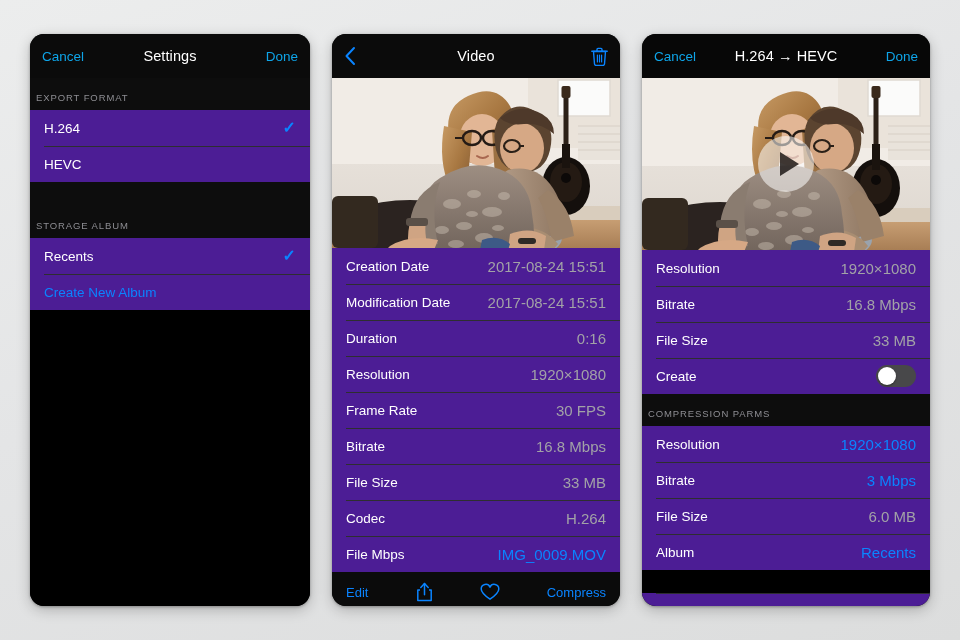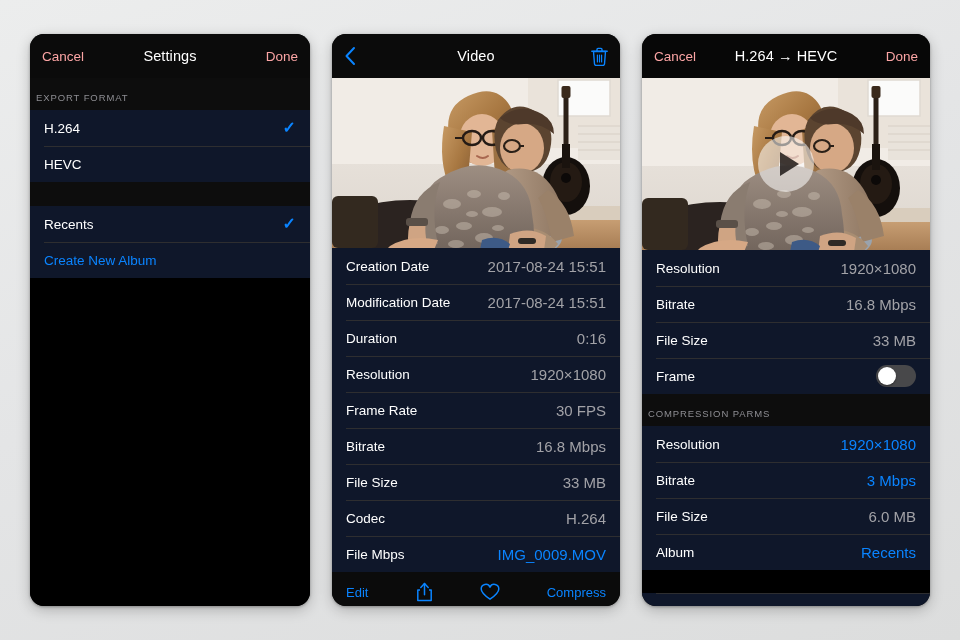--- a/index.html
+++ b/index.html
@@ -60,21 +60,21 @@
     left: 0; right: 0;
     text-align: center;
     font-size: 14.5px;
     font-weight: normal;
     color: #ffffff;
     letter-spacing: 0.1px;
     pointer-events: none;
   }
   .nav-btn {
     font-size: 13.5px;
-    color: #fca5a5;
+    color: #0ea5e9;
     z-index: 2;
     cursor: pointer;
     white-space: nowrap;
   }
   .nav-icon {
     z-index: 2;
     display: flex;
     align-items: center;
     cursor: pointer;
   }
@@ -85,21 +85,21 @@
     color: #8e8e93;
     font-size: 9.5px;
     letter-spacing: 0.9px;
     padding: 14px 14px 7px 6px;
     box-sizing: border-box;
   }
   .gap {
     background: #0d0d0d;
   }
   .row {
-    background: #0f172a;
+    background: #4c1d95;
     display: flex;
     align-items: center;
     justify-content: space-between;
     padding: 0 14px;
     box-sizing: border-box;
     height: 36px;
     position: relative;
     font-size: 13.5px;
     text-align: center;
   }
@@ -212,20 +212,21 @@
       <span class="label">H.264</span>
       <span class="check">✓</span>
     </div>
     <div class="row">
       <span class="label">HEVC</span>
     </div>
 
     <div class="gap" style="height:24px"></div>
 
 
+    <div class="section-header">STORAGE ALBUM</div>
 
     <div class="row">
       <span class="label">Recents</span>
       <span class="check">✓</span>
     </div>
     <div class="row">
       <span class="label blue">Create New Album</span>
     </div>
 
     <div class="filler"></div>
@@ -507,21 +508,21 @@
       </div>
       <div class="row">
         <span class="label">Bitrate</span>
         <span class="value">16.8 Mbps</span>
       </div>
       <div class="row">
         <span class="label">File Size</span>
         <span class="value">33 MB</span>
       </div>
       <div class="row">
-        <span class="label">Frame</span>
+        <span class="label">Create</span>
         <span class="toggle">
             <span class="knob"></span>
           </span>
       </div>
     </div>
 
     <div class="section-header">COMPRESSION PARMS</div>
 
     <div>
       <div class="row">

